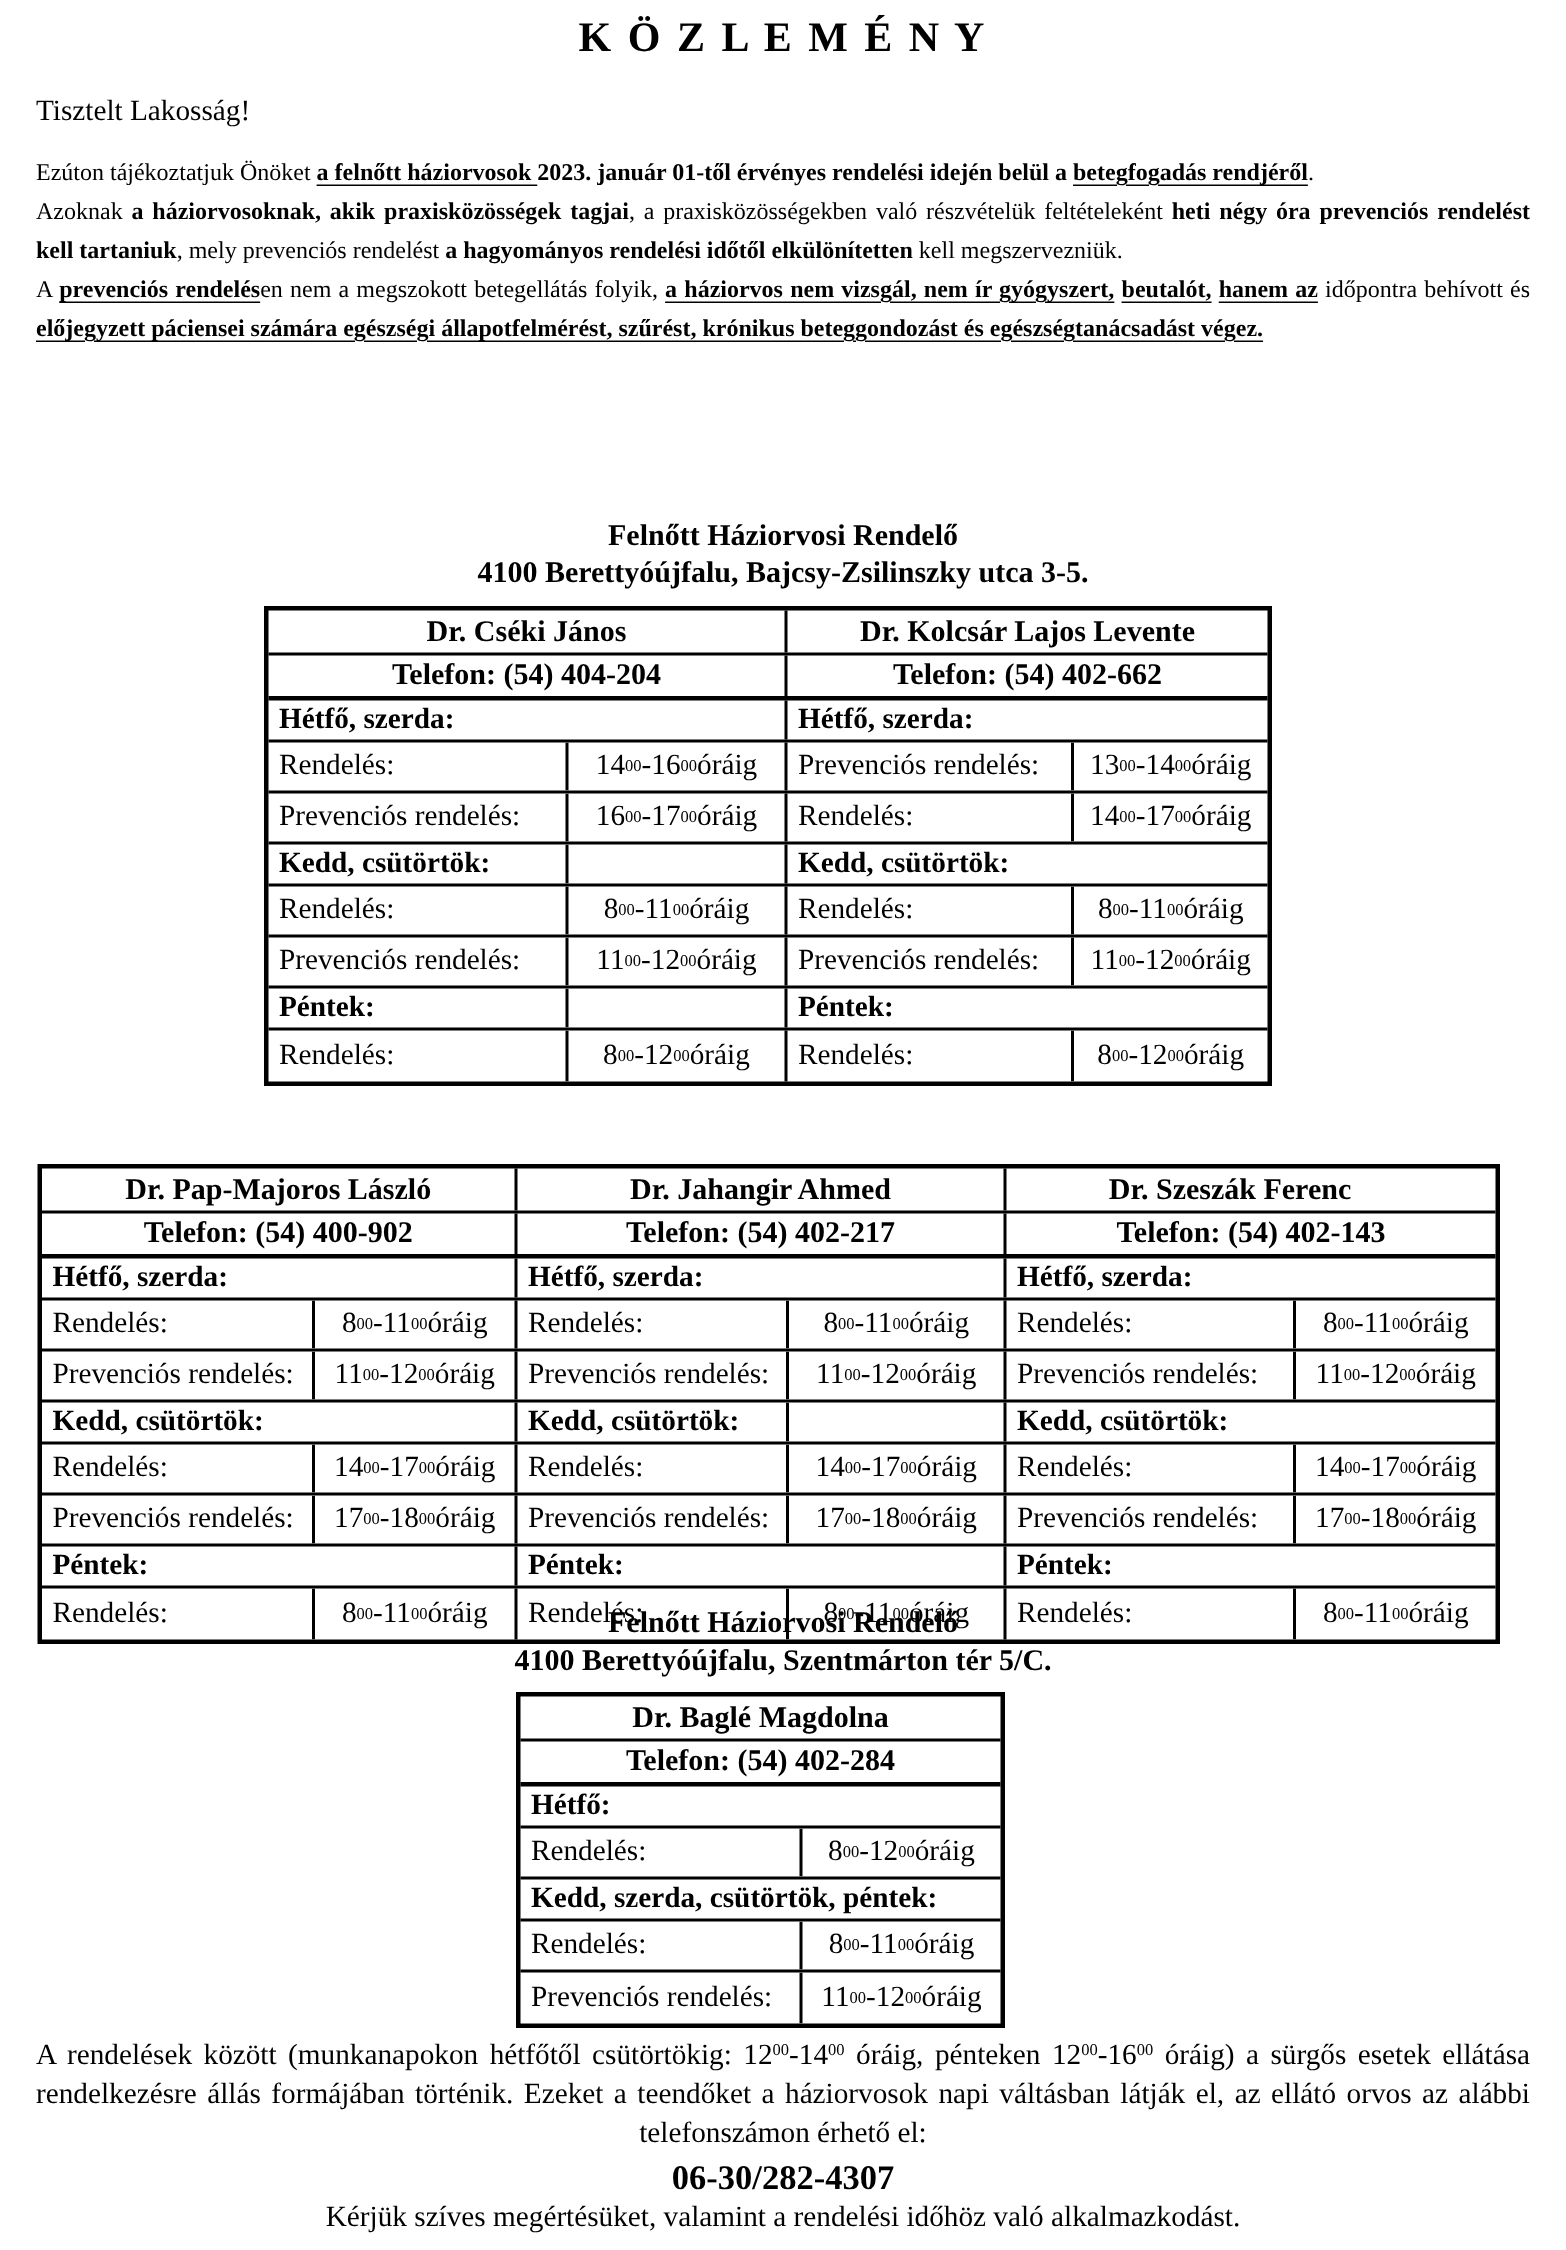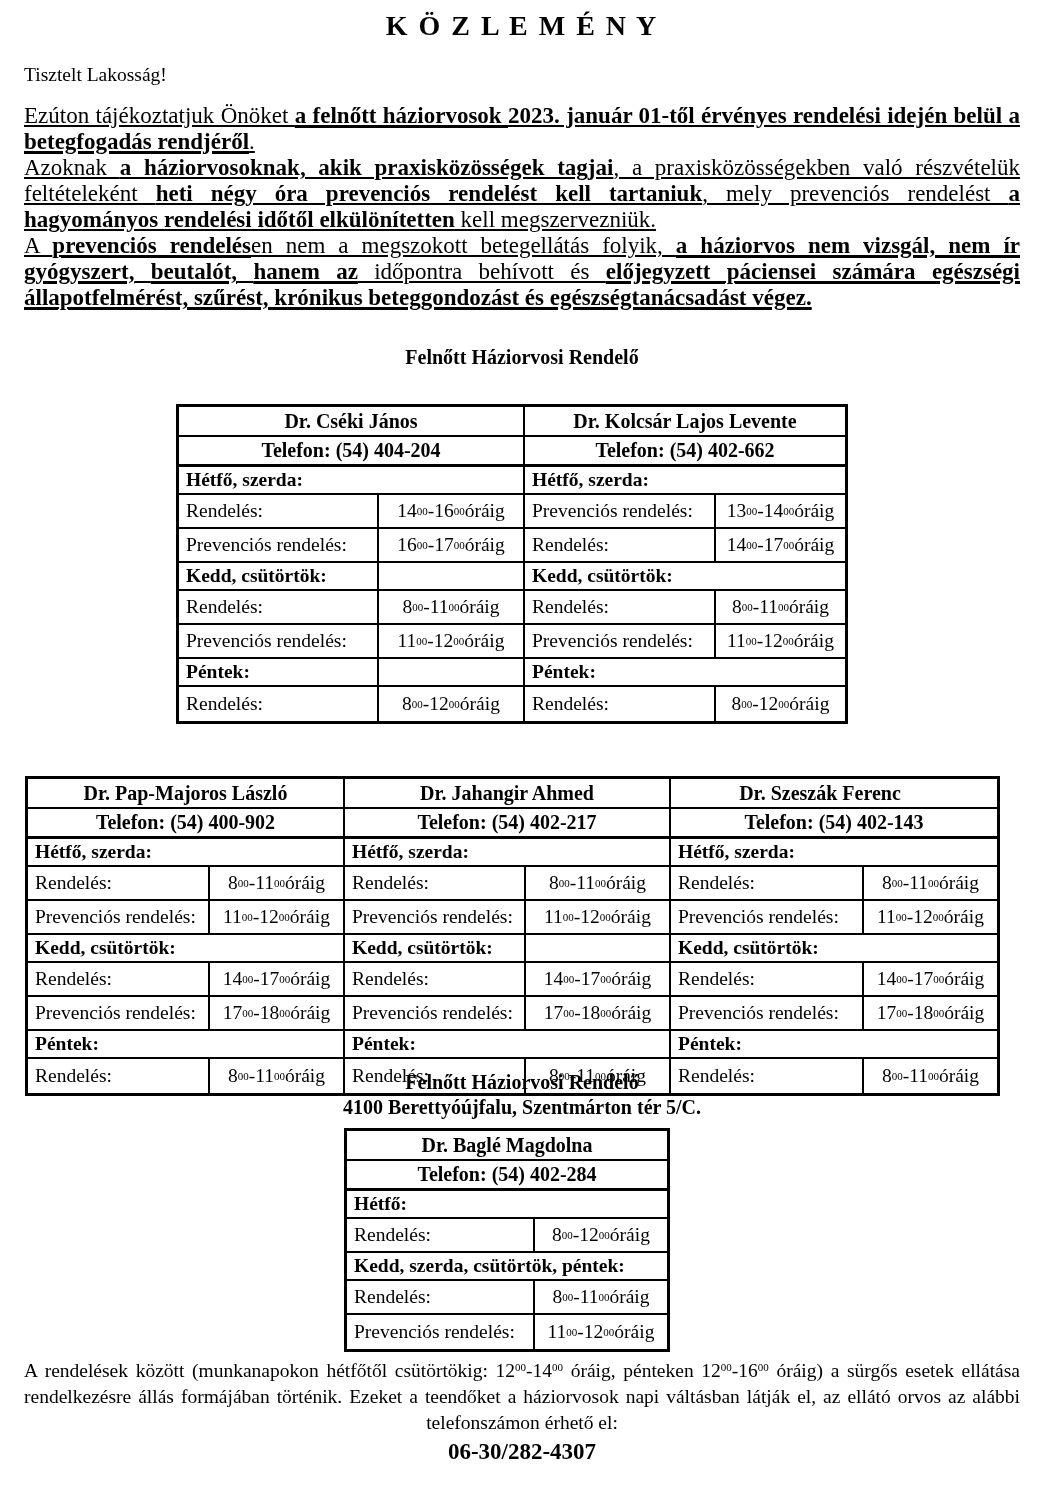--- a/index.html
+++ b/index.html
@@ -4,21 +4,21 @@
 <style>
   html,body{margin:0;padding:0;background:#fff;}
   .page{
     position:relative;width:1044px;height:1500px;background:#fff;color:#000;
     font-family:"Liberation Serif","DejaVu Serif",serif;overflow:hidden;
   }
   .abs{position:absolute;left:24px;right:24px;}
   .title{top:8px;text-align:center;font-weight:bold;font-size:28px;line-height:36px;letter-spacing:2px;}
   .greeting{top:62px;font-size:19.5px;line-height:26px;}
   .intro{top:103px;}
-  .intro p{margin:0;font-size:23px;line-height:26px;text-align:justify;text-decoration:underline;}
+  .intro p{margin:0;font-size:16px;line-height:26px;text-align:justify;}
   .b{font-weight:bold;}
   .u{text-decoration:underline;text-underline-offset:3px;}
   sup{font-size:11px;line-height:0;vertical-align:6px;}
   .clinic-heading{text-align:center;font-weight:bold;font-size:20px;line-height:25px;}
   .clinic-heading-1{top:345px;}
   .clinic-heading-2{top:1070px;}
   
   .tbl{position:absolute;border:3px solid #000;background:#fff;box-sizing:border-box;}
   .tbl-1{left:176px;top:404px;width:672px;}
   .tbl-2{left:25px;top:776px;width:975px;}
@@ -47,20 +47,21 @@
   <div class="abs greeting">Tisztelt Lakosság!</div>
 
   <div class="abs intro">
     <p><span>Ezúton tájékoztatjuk Önöket </span><span class="b u">a felnőtt háziorvosok </span><span class="b">2023. január 01-től érvényes rendelési idején belül a </span><span class="b u">betegfogadás rendjéről</span><span>.</span></p>
     <p><span>Azoknak </span><span class="b">a háziorvosoknak, akik praxisközösségek tagjai</span><span>, a praxisközösségekben való részvételük feltételeként </span><span class="b">heti négy óra prevenciós rendelést kell tartaniuk</span><span>, mely prevenciós rendelést </span><span class="b">a hagyományos rendelési időtől elkülönítetten</span><span> kell megszervezniük.</span></p>
     <p><span>A </span><span class="b u">prevenciós rendelés</span><span>en nem a megszokott betegellátás folyik, </span><span class="b u">a háziorvos nem vizsgál, nem ír gyógyszert,</span><span class="b"> </span><span class="b u">beutalót,</span><span class="b"> </span><span class="b u">hanem az</span><span> időpontra behívott és </span><span class="b u">előjegyzett páciensei számára egészségi állapotfelmérést, szűrést, krónikus beteggondozást és egészségtanácsadást végez.</span></p>
   </div>
 
   <div class="abs clinic-heading clinic-heading-1">
     <div>Felnőtt Háziorvosi Rendelő</div>
+    <div>4100 Berettyóújfalu, Bajcsy-Zsilinszky utca 3-5.</div>
   </div>
 
   <div class="tbl tbl-1">
       <div class="trow " style="height: 30px;">
         <div class="tcell head-cell" style="width: 346px;">Dr. Cséki János</div>
         <div class="tcell head-cell last" style="width: 320px; border-radius: 13px;">Dr. Kolcsár Lajos Levente</div>
       </div>
       <div class="trow phone-row" style="height: 30px;">
         <div class="tcell head-cell" style="width: 346px;">Telefon: (54) 404-204</div>
         <div class="tcell head-cell last" style="width: 320px;">Telefon: (54) 402-662</div>
@@ -268,13 +269,14 @@
       <div class="trow lastrow" style="height: 34px;">
         <div class="tcell wrap-cell last" style="width: 320px;">
           <div class="sub-label" style="width: 188px;">Prevenciós rendelés:</div>
           <div class="sub-time">11<sup>00</sup>-12<sup>00</sup> óráig</div>
         </div>
       </div>
     </div>
 
   <div class="abs footer-para"><span>A rendelések között (munkanapokon hétfőtől csütörtökig: 12<sup>00</sup>-14<sup>00</sup> óráig, pénteken 12<sup>00</sup>-16<sup>00</sup> óráig) a sürgős esetek ellátása rendelkezésre állás formájában történik. Ezeket a teendőket a háziorvosok napi váltásban látják el, az ellátó orvos az alábbi telefonszámon érhető el:</span></div>
   <div class="abs phone">06-30/282-4307</div>
+  <div class="abs closing">Kérjük szíves megértésüket, valamint a rendelési időhöz való alkalmazkodást.</div>
 </div>
 
 </body></html>

